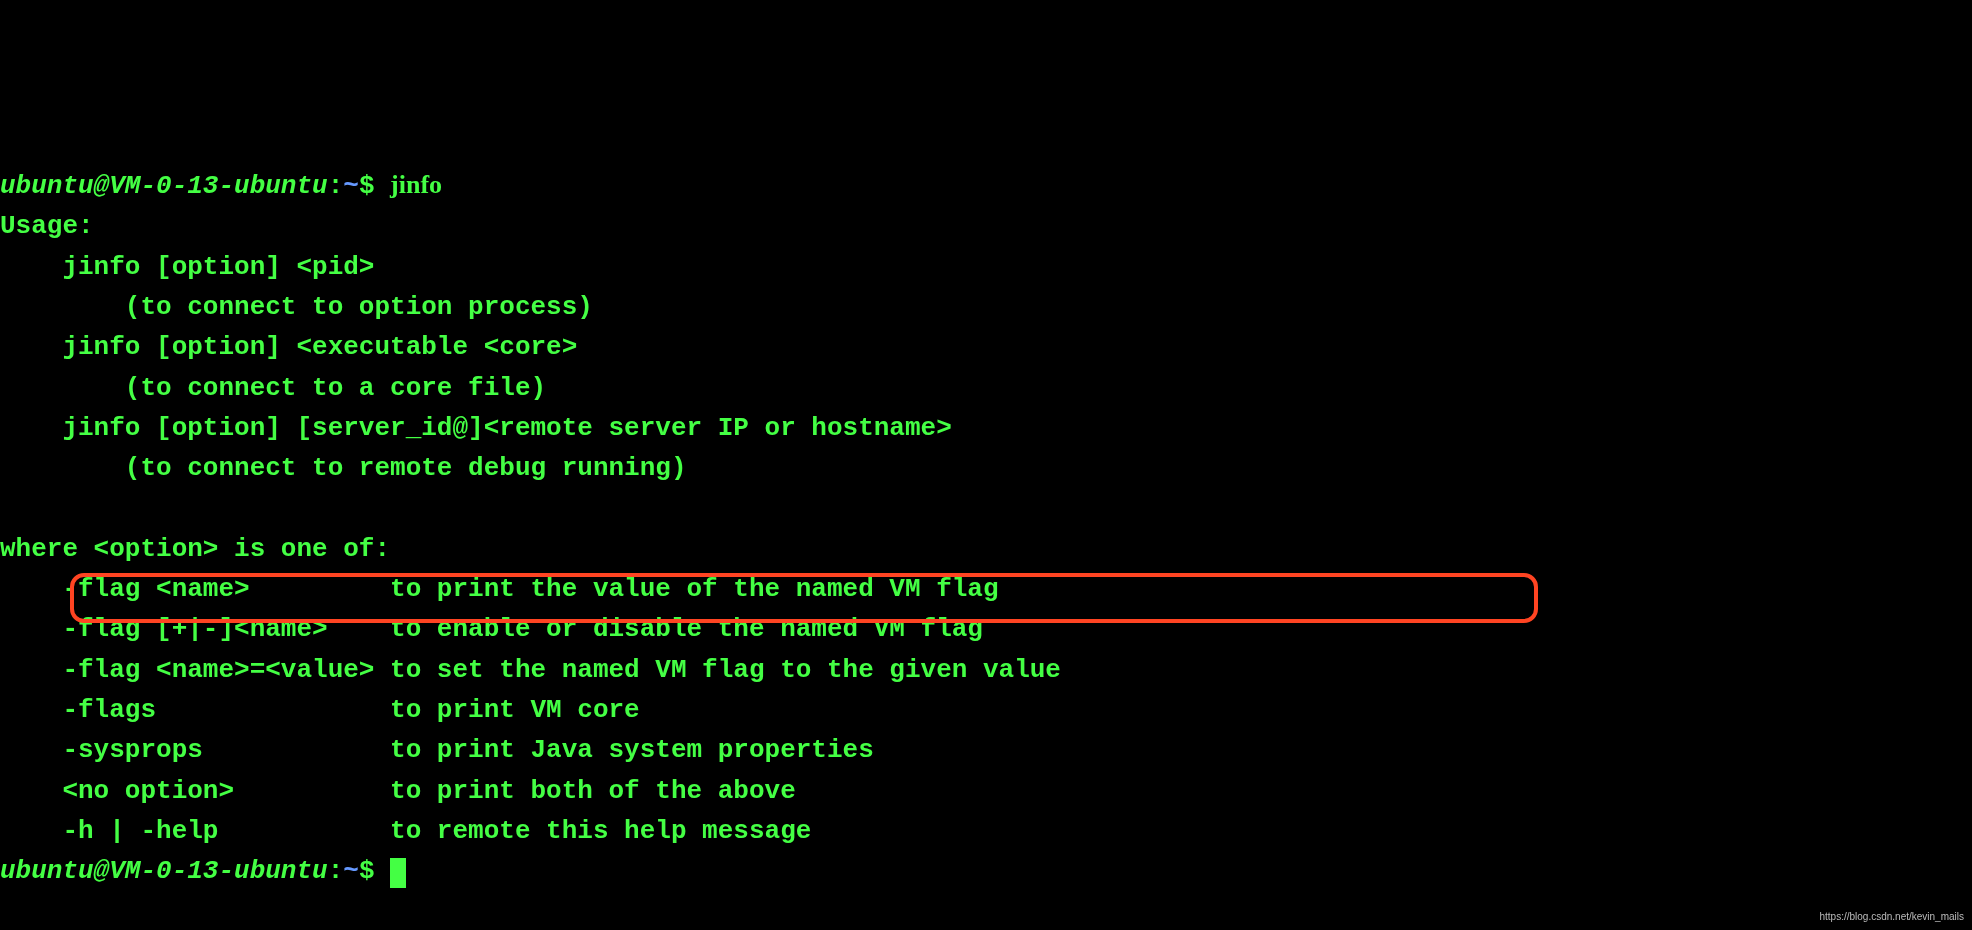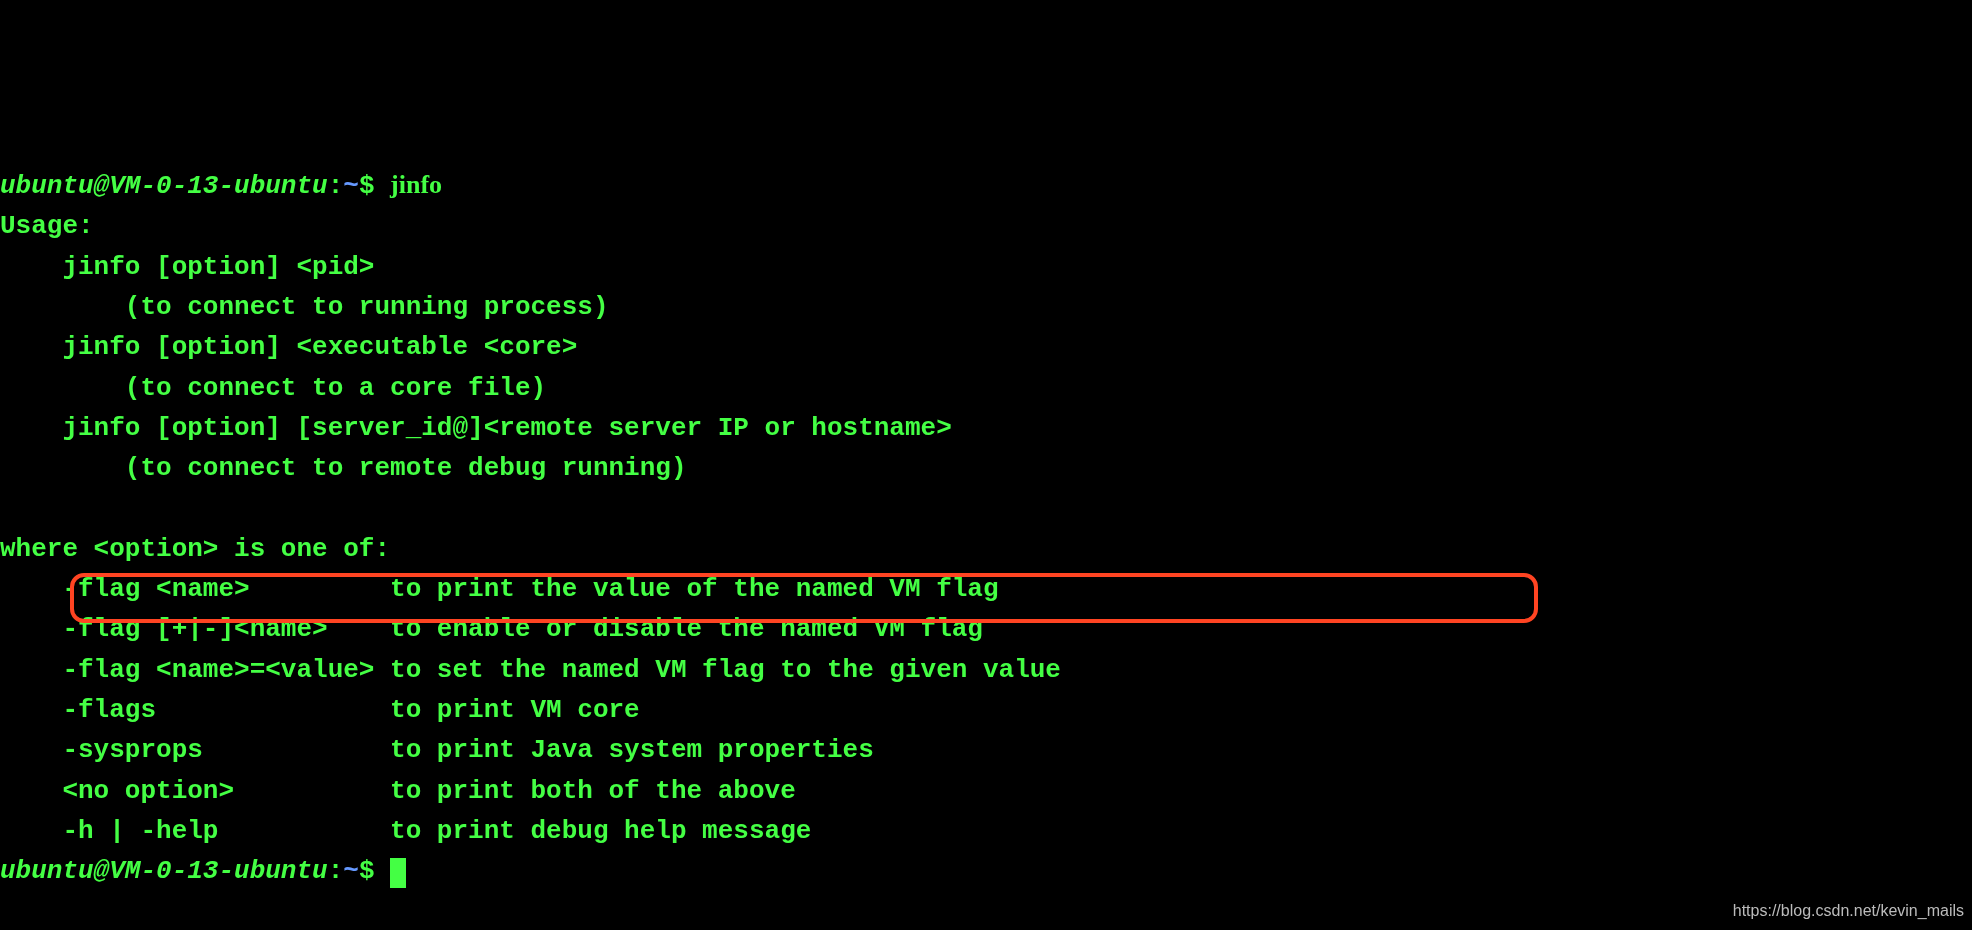--- a/index.html
+++ b/index.html
@@ -34,49 +34,49 @@
       height: 30px;
       background: #44ff44;
       vertical-align: text-bottom;
       margin-bottom: -2px;
     }
     .watermark {
       position: absolute;
       right: 8px;
       bottom: 6px;
       font-family: Arial, sans-serif;
-      font-size: 16px;
+      font-size: 10px;
       font-weight: normal;
       color: #bbbbbb;
       white-space: nowrap;
       text-align: center;
     }
   </style>
 </head>
 <body>
 
 
 
 <div><span class="prompt-user">ubuntu@VM-0-13-ubuntu</span><span>:</span><span class="prompt-path">~</span><span class="prompt-dollar">$ </span><span class="cmd">jinfo</span>
 <span class="output">Usage:</span>
 <span class="output">    jinfo [option] &lt;pid&gt;</span>
-<span class="output">        (to connect to running process)</span>
+<span class="output">        (to connect to option process)</span>
 <span class="output">    jinfo [option] &lt;executable &lt;core&gt;</span>
 <span class="output">        (to connect to a core file)</span>
 <span class="output">    jinfo [option] [server_id@]&lt;remote server IP or hostname&gt;</span>
 <span class="output">        (to connect to remote debug running)</span>
 <span class="output"></span>
 <span class="output">where &lt;option&gt; is one of:</span>
 <span class="output">    -flag &lt;name&gt;         to print the value of the named VM flag</span>
 <span class="output">    -flag [+|-]&lt;name&gt;    to enable or disable the named VM flag</span>
 <span class="output">    -flag &lt;name&gt;=&lt;value&gt; to set the named VM flag to the given value</span>
 <span class="output">    -flags               to print VM core</span>
 <span class="output">    -sysprops            to print Java system properties</span>
 <span class="output">    &lt;no option&gt;          to print both of the above</span>
-<span class="output">    -h | -help           to print debug help message</span>
+<span class="output">    -h | -help           to remote this help message</span>
 <span class="prompt-user">ubuntu@VM-0-13-ubuntu</span><span>:</span><span class="prompt-path">~</span><span class="prompt-dollar">$ </span><span class="cursor-block"></span></div>
 
 <div class="highlight-box" style="top:573px;left:70px;width:1468px;height:50px;"></div>
 
 <div class="watermark">https://blog.csdn.net/kevin_mails</div>
 
 
 
 
 </body></html>

